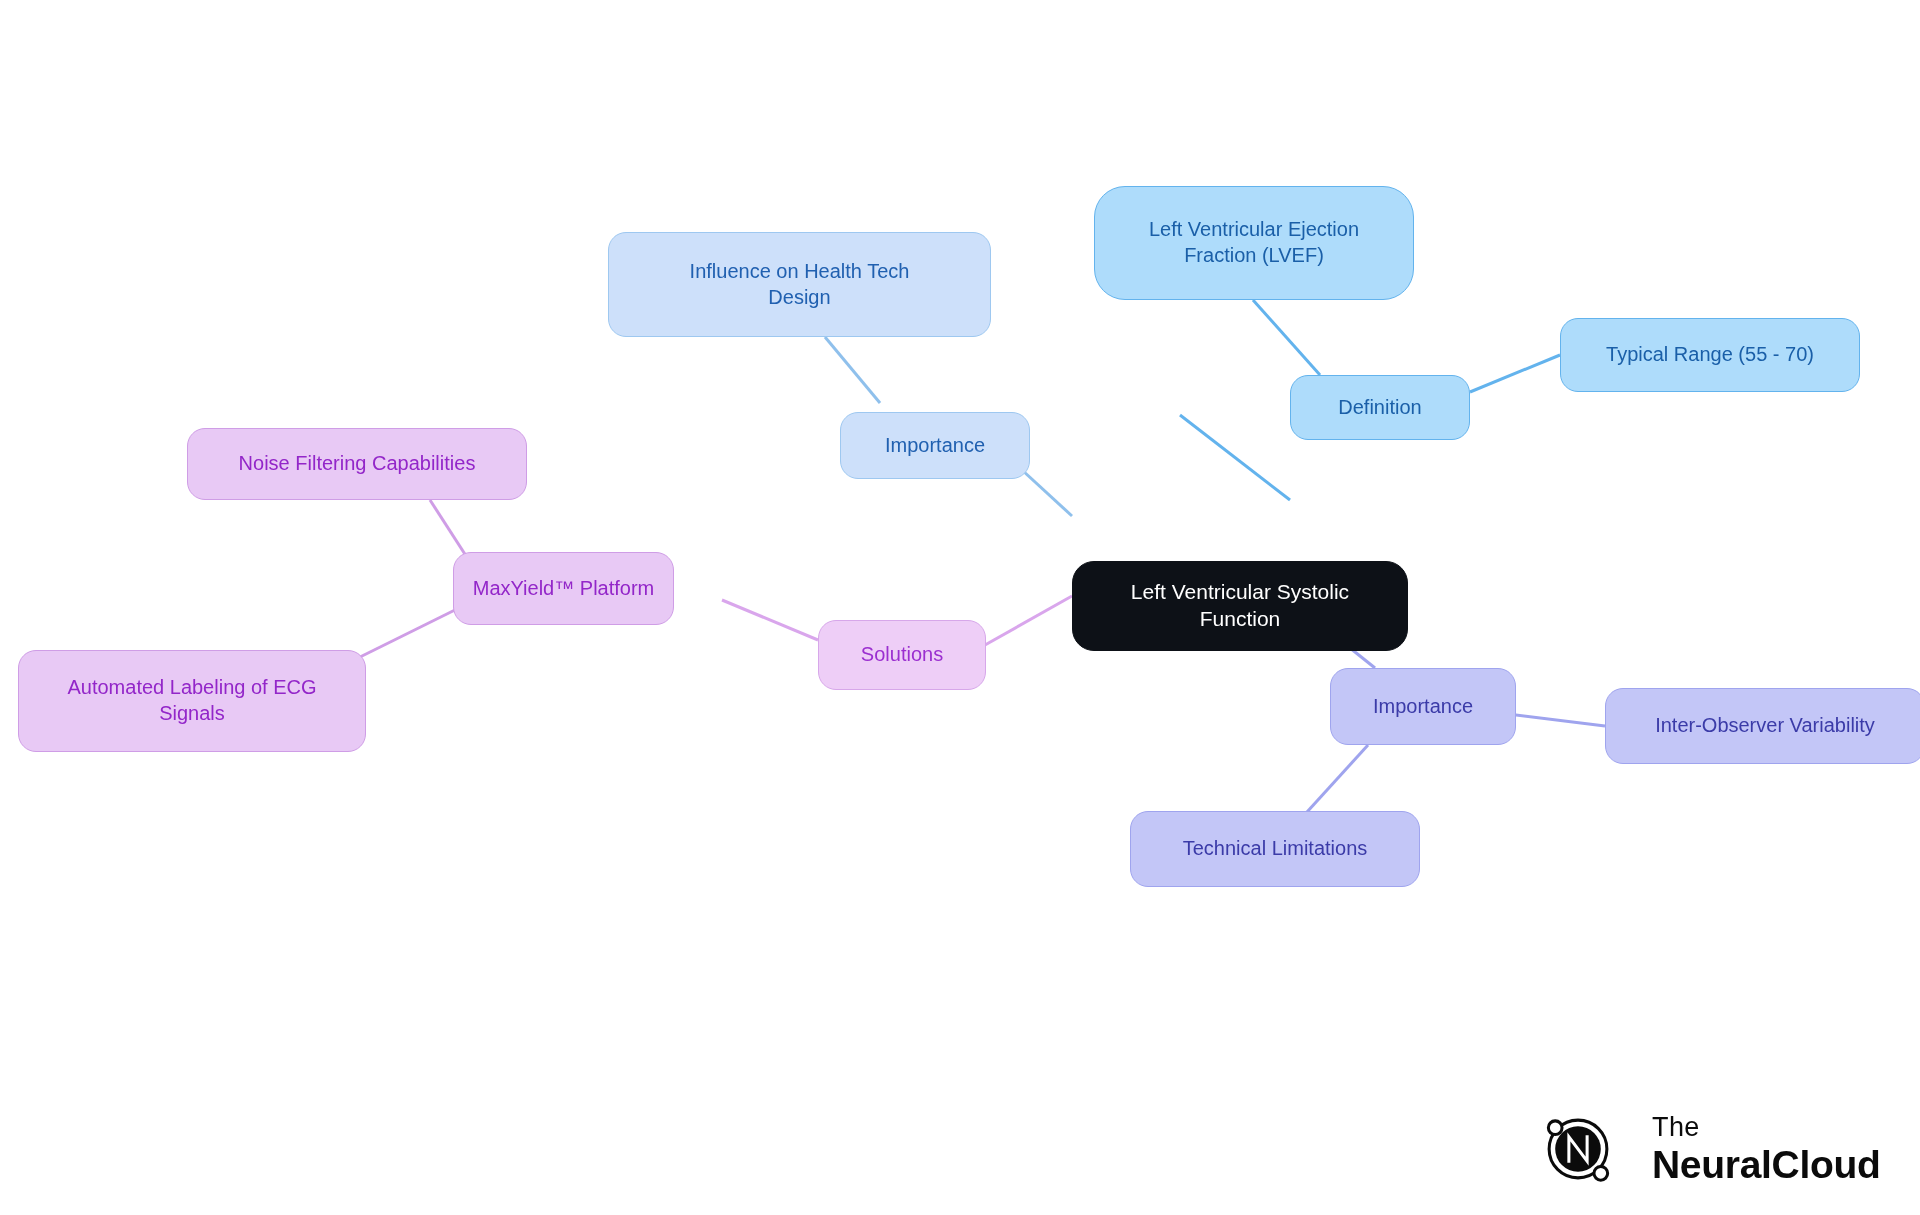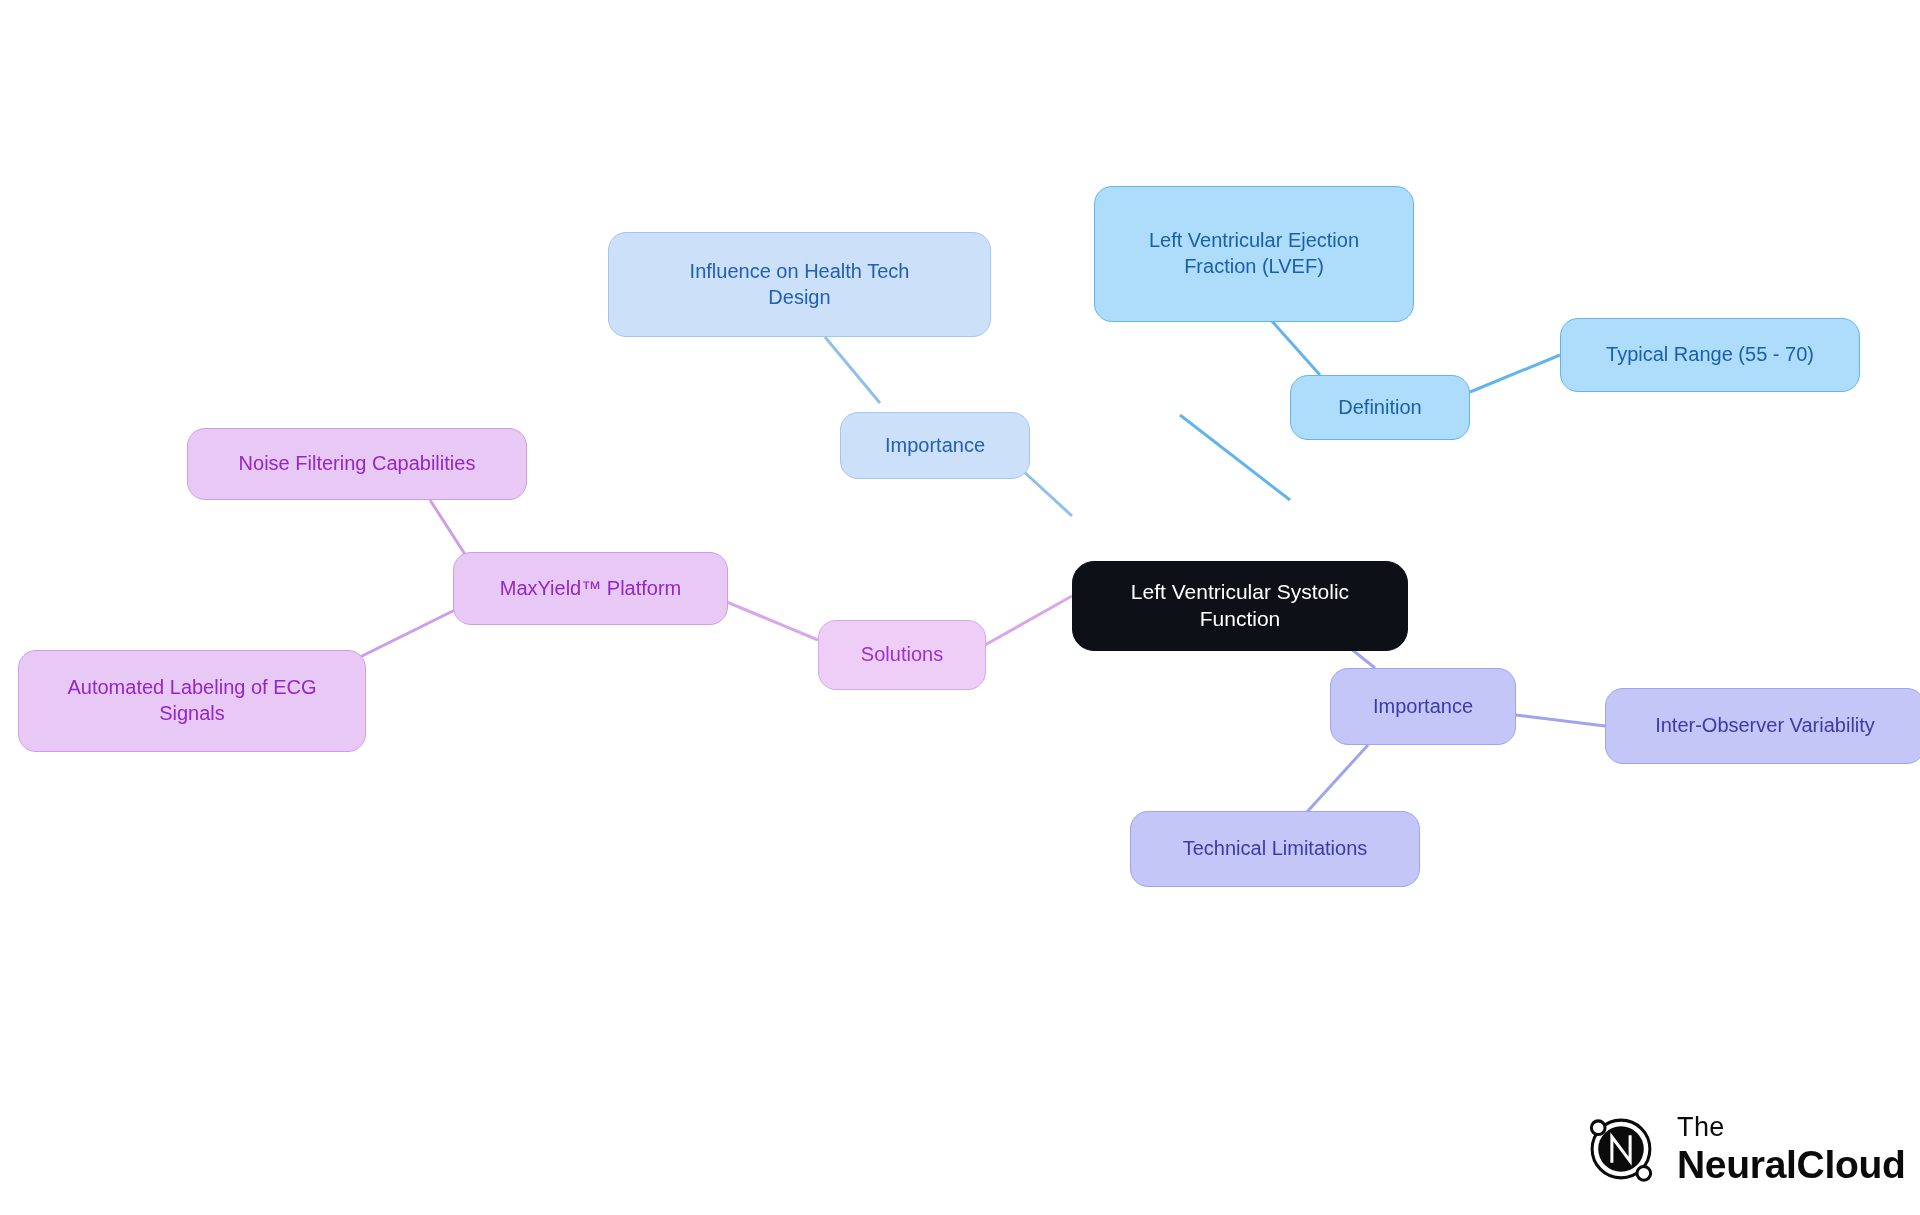--- a/index.html
+++ b/index.html
@@ -80,27 +80,27 @@
     color: #9326c9;
   }
   .node.pink-soft {
     background: #eecef7;
     border-color: #d7a7ea;
     color: #9b2fd0;
   }
 
   #logo {
     position: absolute;
-    left: 1583px;
+    left: 1540px;
     top: 1108px;
     width: 330px;
     height: 82px;
     display: flex;
     align-items: center;
-    gap: 18px;
+    gap: 36px;
   }
   #logo .mark { width: 76px; height: 76px; flex: 0 0 76px; }
   #logo .wordmark {
     display: flex;
     flex-direction: column;
     justify-content: center;
     color: #0b0b0b;
     line-height: 1.0;
   }
   #logo .wm-the { font-size: 27px; letter-spacing: .4px; }
@@ -132,21 +132,21 @@
 
   <div class="node root" style="left:1072px; top:541px; width:336px; height:90px;margin-top:20px;">
     <span>Left Ventricular Systolic
 Function</span>
   </div>
 
   <div class="node blue-mid" style="left:1290px; top:375px; width:180px; height:65px; font-size:20px;">
     <span>Definition</span>
   </div>
 
-  <div class="node blue-mid" style="left:1094px; top:186px; width:320px; height:136px; font-size:20px;">
+  <div class="node blue-mid" style="left:1094px; top:186px; width:320px; height:114px; font-size:20px;border-radius:31px;">
     <span>Left Ventricular Ejection
 Fraction (LVEF)</span>
   </div>
 
   <div class="node blue-mid" style="left:1560px; top:318px; width:300px; height:74px; font-size:20px;">
     <span>Typical Range (55 - 70)</span>
   </div>
 
   <div class="node blue-light" style="left:840px; top:412px; width:190px; height:67px; font-size:20px;">
     <span>Importance</span>
@@ -166,21 +166,21 @@
   </div>
 
   <div class="node peri" style="left:1130px; top:811px; width:290px; height:76px; font-size:20px;">
     <span>Technical Limitations</span>
   </div>
 
   <div class="node pink-soft" style="left:818px; top:620px; width:168px; height:70px; font-size:20px;">
     <span>Solutions</span>
   </div>
 
-  <div class="node pink" style="left:453px; top:552px; width:275px; height:73px; font-size:20px;">
+  <div class="node pink" style="left:453px; top:552px; width:221px; height:73px; font-size:20px;">
     <span>MaxYield™ Platform</span>
   </div>
 
   <div class="node pink" style="left:187px; top:428px; width:340px; height:72px; font-size:20px;">
     <span>Noise Filtering Capabilities</span>
   </div>
 
   <div class="node pink" style="left:18px; top:650px; width:348px; height:102px; font-size:20px;">
     <span>Automated Labeling of ECG
 Signals</span>

